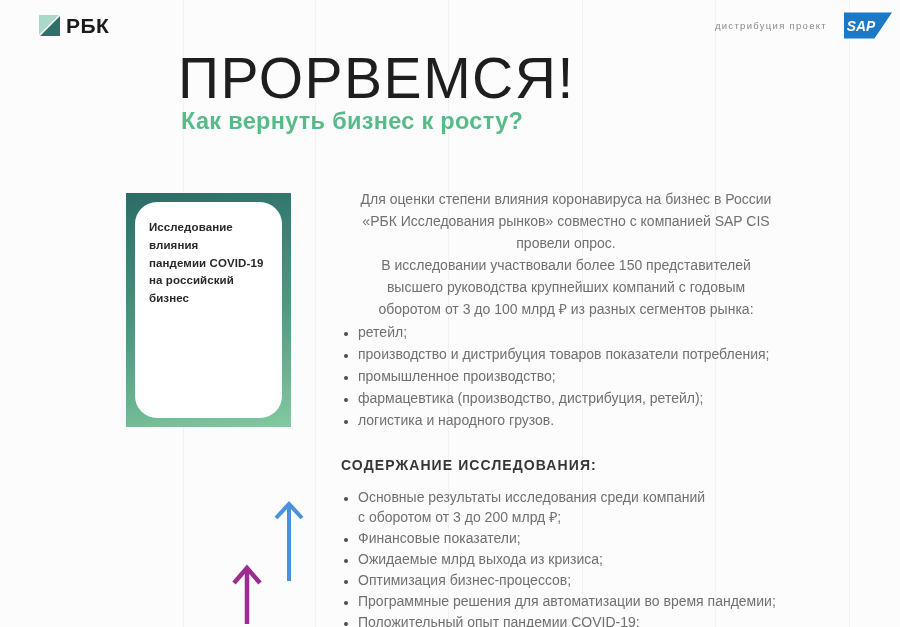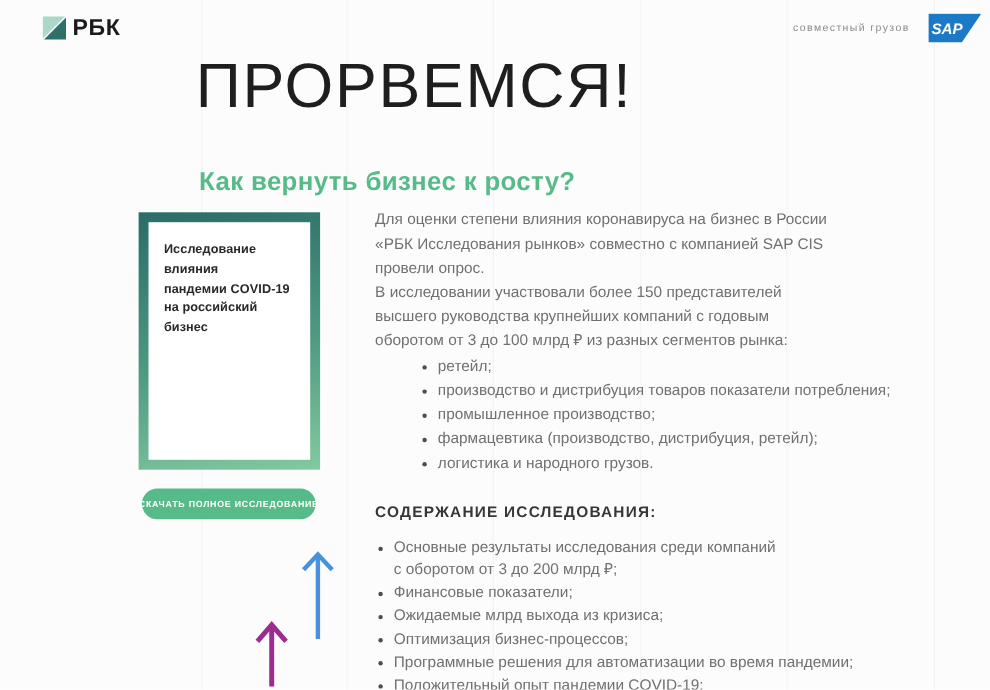--- a/index.html
+++ b/index.html
@@ -13,41 +13,41 @@
   
   .rbc-logo { position:absolute; left:38px; top:14px; display:flex; align-items:flex-start; gap:5px; cursor:pointer; }
   .rbc-logo-text { font-size:21px; font-weight:bold; color:#1b1b1b; letter-spacing:0.5px; }
   .header-right { position:absolute; top:12px; right:8px; display:flex; align-items:center; gap:17px; }
   .project-label { font-size:9.5px; letter-spacing:1.3px; color:#8b8b8b; }
 
   
   .hero-title { position:absolute; left:178px; top:45px; font-size:57px; font-weight:200;
     color:#1e1e1e; letter-spacing:1.5px; }
   .hero-subtitle { position:absolute; left:181px; top:108px; font-size:23.5px; font-weight:bold;
-    color:#57bb89; letter-spacing:0.3px;margin-top:44px; }
+    color:#57bb89; letter-spacing:0.3px; }
 
   
   .booklet { position:absolute; left:126px; top:193px; width:165px; height:234px;
     background:linear-gradient(168deg,#2b6c67 0%,#4e9a82 55%,#82ca9f 100%); }
-  .booklet-inner { position:absolute; inset:9px; background:#ffffff; padding:17px 14px; }
+  .booklet-inner { position:absolute; inset:9px; background:#ffffff; padding:17px 14px;border-radius:22px; }
   .booklet-title { font-size:11.5px; font-weight:bold; line-height:1.55; color:#26282b;
     letter-spacing:0.1px; white-space:pre-line; }
 
   .download-btn { position:absolute; left:129px; top:444px; width:158px; height:28px;
     border:none; border-radius:14px; background:#57bb89; color:#ffffff;
     font-family:"Liberation Sans", sans-serif; font-size:8px; font-weight:bold; letter-spacing:0.7px;
     display:flex; align-items:center; justify-content:center; white-space:nowrap; cursor:pointer; }
 
   .arrows-svg { position:absolute; left:210px; top:496px; }
 
   
   .content-col { position:absolute; left:341px; top:188px; width:450px; color:#707070; }
-  .content-col p { font-size:14px; line-height:22px; white-space:pre; color:#707070; }
+  .content-col p { font-size:14px; line-height:22px; white-space:pre; color:#707070;text-align:center; }
   ul.segments { margin:2px 0 0; padding-left:17px; list-style:disc; }
-  ul.segments li { font-size:14px; line-height:21px; margin-bottom:1px; white-space:pre; color:#707070;margin-left:40px; }
+  ul.segments li { font-size:14px; line-height:21px; margin-bottom:1px; white-space:pre; color:#707070; }
   .contents-heading { margin-top:26px; font-size:14px; font-weight:bold; color:#363636; letter-spacing:1.1px; }
   ul.contents { margin:14px 0 0; padding-left:17px; list-style:disc; }
   ul.contents li { font-size:14px; line-height:20px; margin-bottom:1px; white-space:pre; color:#707070; }
   ul li::marker { color:#4d4d4d; font-size:12px; }
 </style>
 </head>
 <body>
 
 <div class="page">
 
@@ -60,39 +60,38 @@
 
   <div class="rbc-logo">
     <svg width="23" height="23" viewBox="0 0 23 23">
       <polygon points="1,1 21,1 1,21" fill="#acd9c7"></polygon>
       <polygon points="22,2 22,22 2,22" fill="#2f6f69"></polygon>
     </svg>
     <span class="rbc-logo-text">РБК</span>
   </div>
 
   <div class="header-right">
-    <span class="project-label">совместный грузов</span>
+    <span class="project-label">дистрибуция проект</span>
     <svg width="48" height="27" viewBox="0 0 52 28" style="cursor:pointer">
       <polygon points="0,0 52,0 33,28 0,28" fill="#1b79c6"></polygon>
       <text x="3" y="20" fill="#ffffff" font-family="Liberation Sans, sans-serif" font-size="15" font-weight="bold" font-style="italic">SAP</text>
     </svg>
   </div>
 
   <div class="hero-title">ПРОРВЕМСЯ!</div>
   <div class="hero-subtitle">Как вернуть бизнес к росту?</div>
 
   <div class="booklet">
     <div class="booklet-inner">
       <div class="booklet-title">Исследование влияния
 пандемии COVID-19
 на российский бизнес</div>
     </div>
   </div>
 
-  <button class="download-btn">СКАЧАТЬ ПОЛНОЕ ИССЛЕДОВАНИЕ</button>
 
   <svg class="arrows-svg" width="110" height="131" viewBox="0 0 110 131">
     <g stroke="#4992db" stroke-width="4" fill="none">
       <line x1="79" y1="10" x2="79" y2="85"></line>
       <polyline points="66,22 79,8 92,22"></polyline>
     </g>
     <g stroke="#9c2d90" stroke-width="4.5" fill="none">
       <line x1="37" y1="74" x2="37" y2="128"></line>
       <polyline points="24,87 37,72 50,87"></polyline>
     </g>

